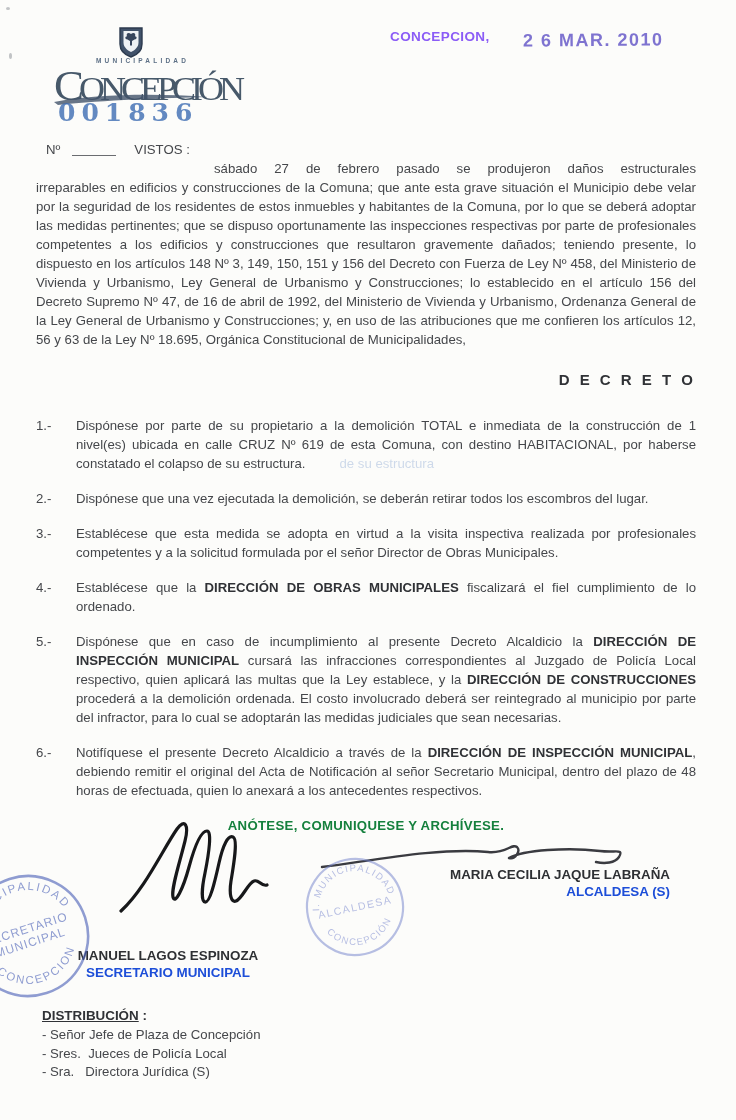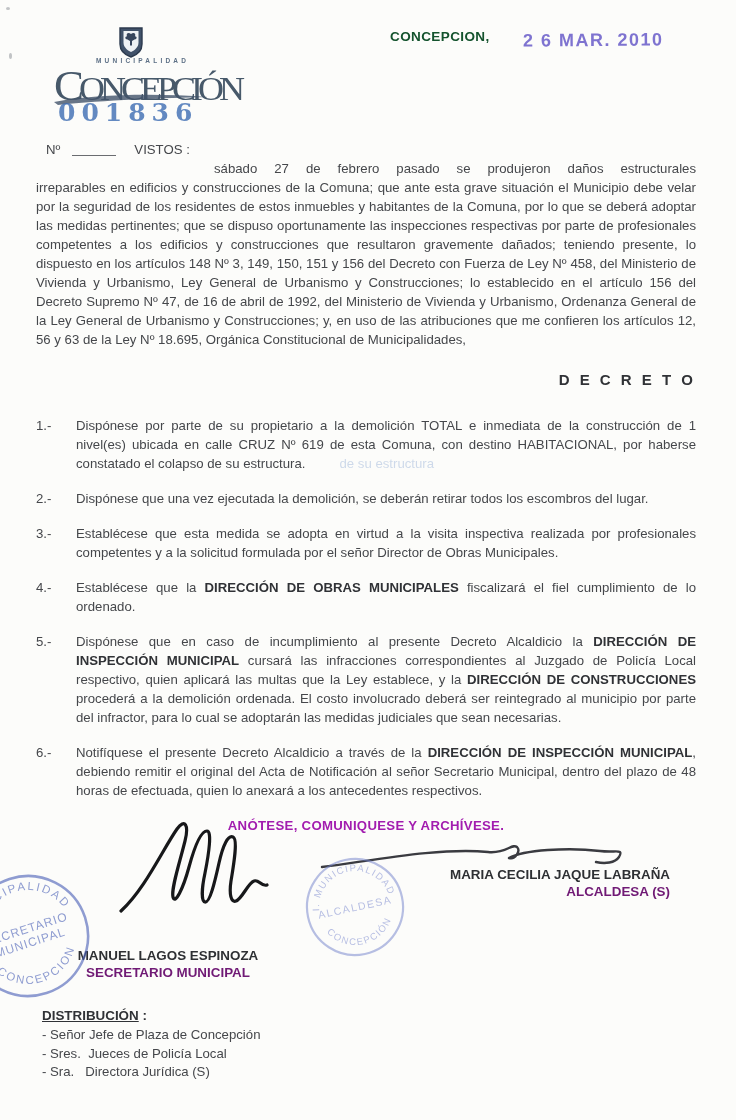--- a/index.html
+++ b/index.html
@@ -15,21 +15,21 @@
   .muni-label { position:absolute; left:44px; top:31px; font-size:6.5px; font-weight:bold;
     letter-spacing:3.2px; color:#5d7086; }
   .logo-word { position:absolute; left:2px; top:34px; font-family:"Liberation Serif", serif;
     font-size:36px; letter-spacing:-5px; color:#2f4357; opacity:.88; transform:scaleY(.94);
     white-space:nowrap; }
   .logo-word::first-letter { font-size:45px; }
   .swoosh { position:absolute; left:0; top:66px; }
   .serial { position:absolute; left:6px; top:72px; font-family:"DejaVu Serif", serif;
     font-weight:bold; font-size:25px; letter-spacing:6px; color:#3e6db3; opacity:.8; }
   .city-label { position:absolute; left:390px; top:29px; font-size:13.5px; font-weight:bold;
-    color:#14532d; letter-spacing:.4px; }
+    color:#8b5cf6; letter-spacing:.4px; }
   .date-stamp { position:absolute; left:523px; top:30px; font-size:18px; font-weight:bold;
     color:#7165cc; letter-spacing:1.5px; transform:rotate(-.5deg); opacity:.9; }
   .speck { position:absolute; background:#9a9da1; border-radius:50%; opacity:.6; }
   .speck1 { left:6px; top:7px; width:4px; height:3px; }
   .speck2 { left:9px; top:53px; width:3px; height:6px; }
   
   .content { position:absolute; left:36px; top:140px; width:660px;
     font-size:13.2px; line-height:19px; }
   .v-line1 { display:flex; white-space:nowrap; padding-left:10px; }
   .v-blank { width:44px; border-bottom:1.3px solid #6a6c70; margin:0 18px 3px 12px; }
@@ -37,30 +37,30 @@
   .v-rest { flex:1; margin-left:7px; white-space:normal; text-align:justify; text-align-last:justify; }
   .v-line2 { margin-left:178px; margin-right:0; text-align:justify; text-align-last:justify; }
   .v-body { text-align:justify; }
   .decreto-heading { text-align:right; font-weight:bold; font-size:15px; line-height:20px;
     letter-spacing:3px; color:#303236; margin:21px 0 26px; }
   .decree-item { display:flex; margin-bottom:16px; }
   .item-num { width:40px; flex-shrink:0; }
   .item-body { flex:1; text-align:justify; }
   .item-body .b { font-weight:bold; color:#303236; }
   .ghost { color:#a9bedd; opacity:.55; margin-left:34px; }
-  .closing { text-align:center; font-weight:bold; color:#a21caf; margin-top:14px;
+  .closing { text-align:center; font-weight:bold; color:#15803d; margin-top:14px;
     letter-spacing:.3px; }
   
   .sig-area { position:relative; height:171px; }
   .sig-left-svg { position:absolute; left:79px; top:-16px; }
   .sig-right-svg { position:absolute; left:282px; top:4px; }
   .sig-right-block { position:absolute; left:304px; top:31px; width:330px; text-align:right; }
   .sig-left-block { position:absolute; left:32px; top:112px; width:200px; text-align:center; }
   .sig-name { font-weight:bold; font-size:13.4px; color:#2e3033; line-height:17px; }
-  .sig-title { font-weight:bold; font-size:13.4px; color:#701a75; line-height:17px; }
+  .sig-title { font-weight:bold; font-size:13.4px; color:#1d4ed8; line-height:17px; }
   .stamp { position:absolute; }
   .stamp-secretary { left:-78px; top:31px; opacity:.62; transform:rotate(-18deg); }
   .stamp-mayor { left:264px; top:17px; opacity:.5; transform:rotate(-12deg); }
   
   .distribution { padding-left:6px; }
   .dist-heading { font-weight:bold; font-size:13.4px; color:#303236; line-height:20px; }
   .dist-heading .u { text-decoration:underline; }
   .dist-item { font-size:13.2px; line-height:18.5px; color:#45474b; white-space:pre; }
 </style>
 </head>

